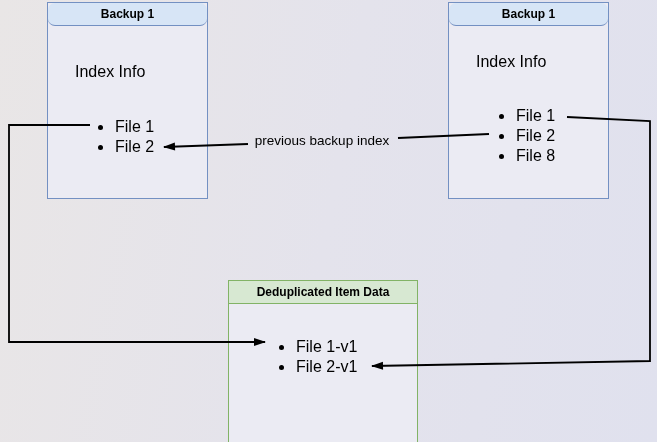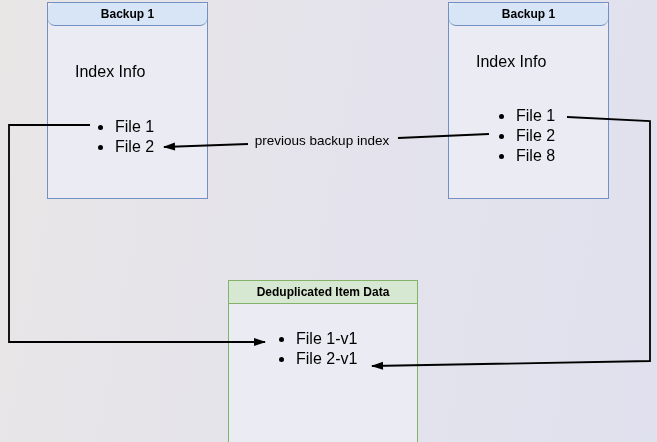--- a/index.html
+++ b/index.html
@@ -48,21 +48,21 @@
   #backup1 .index-info { left: 27px; top: 59px; }
   #backup2 .index-info { left: 27px; top: 49px; }
   .file-list {
     position: absolute;
     left: 50px;
     margin: 0; padding: 0;
     list-style: none;
   }
   #backup1 .file-list { top: 114px; }
   #backup2 .file-list { top: 103px; }
-  #dedup   .file-list { top: 48px; }
+  #dedup   .file-list { top: 56px; }
   .file-item {
     display: flex;
     align-items: center;
     height: 20px;
     font-size: 16px;
     white-space: nowrap;
   }
   .bullet {
     flex: 0 0 auto;
     width: 5px; height: 5px;

